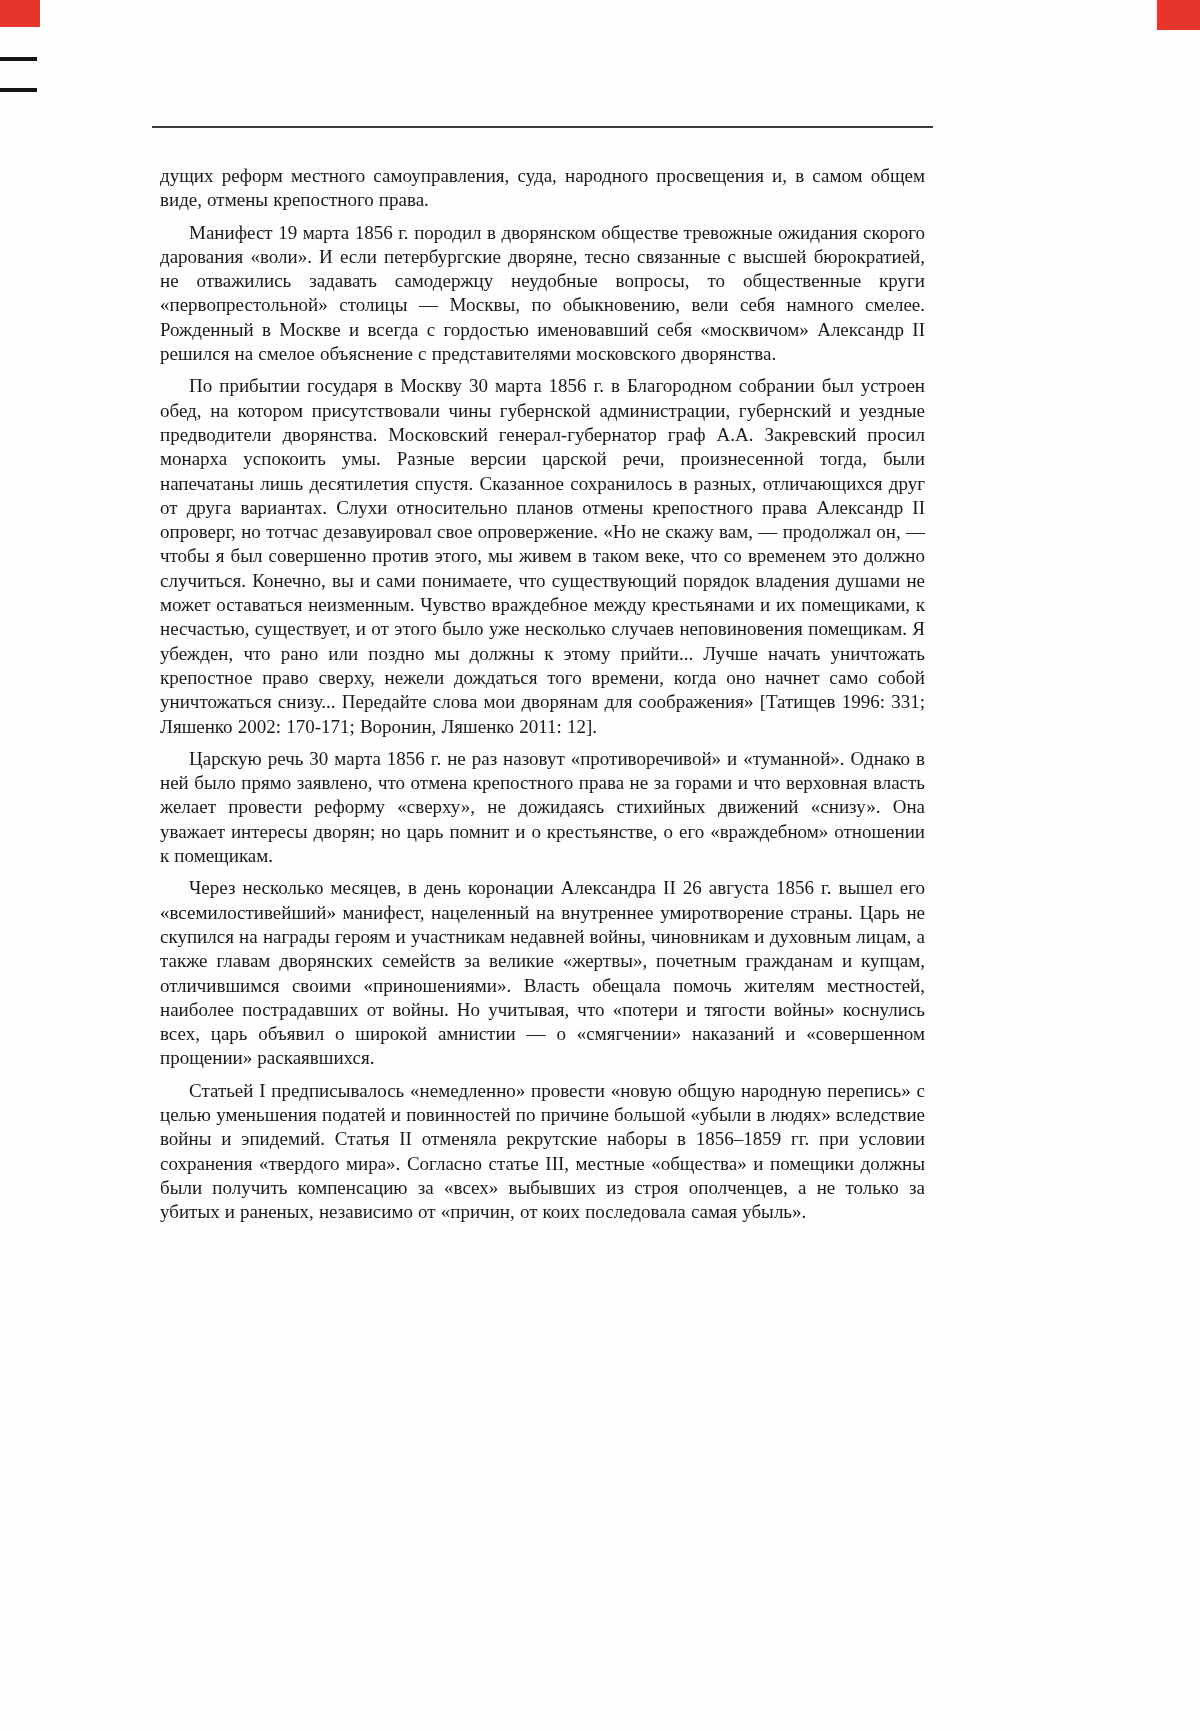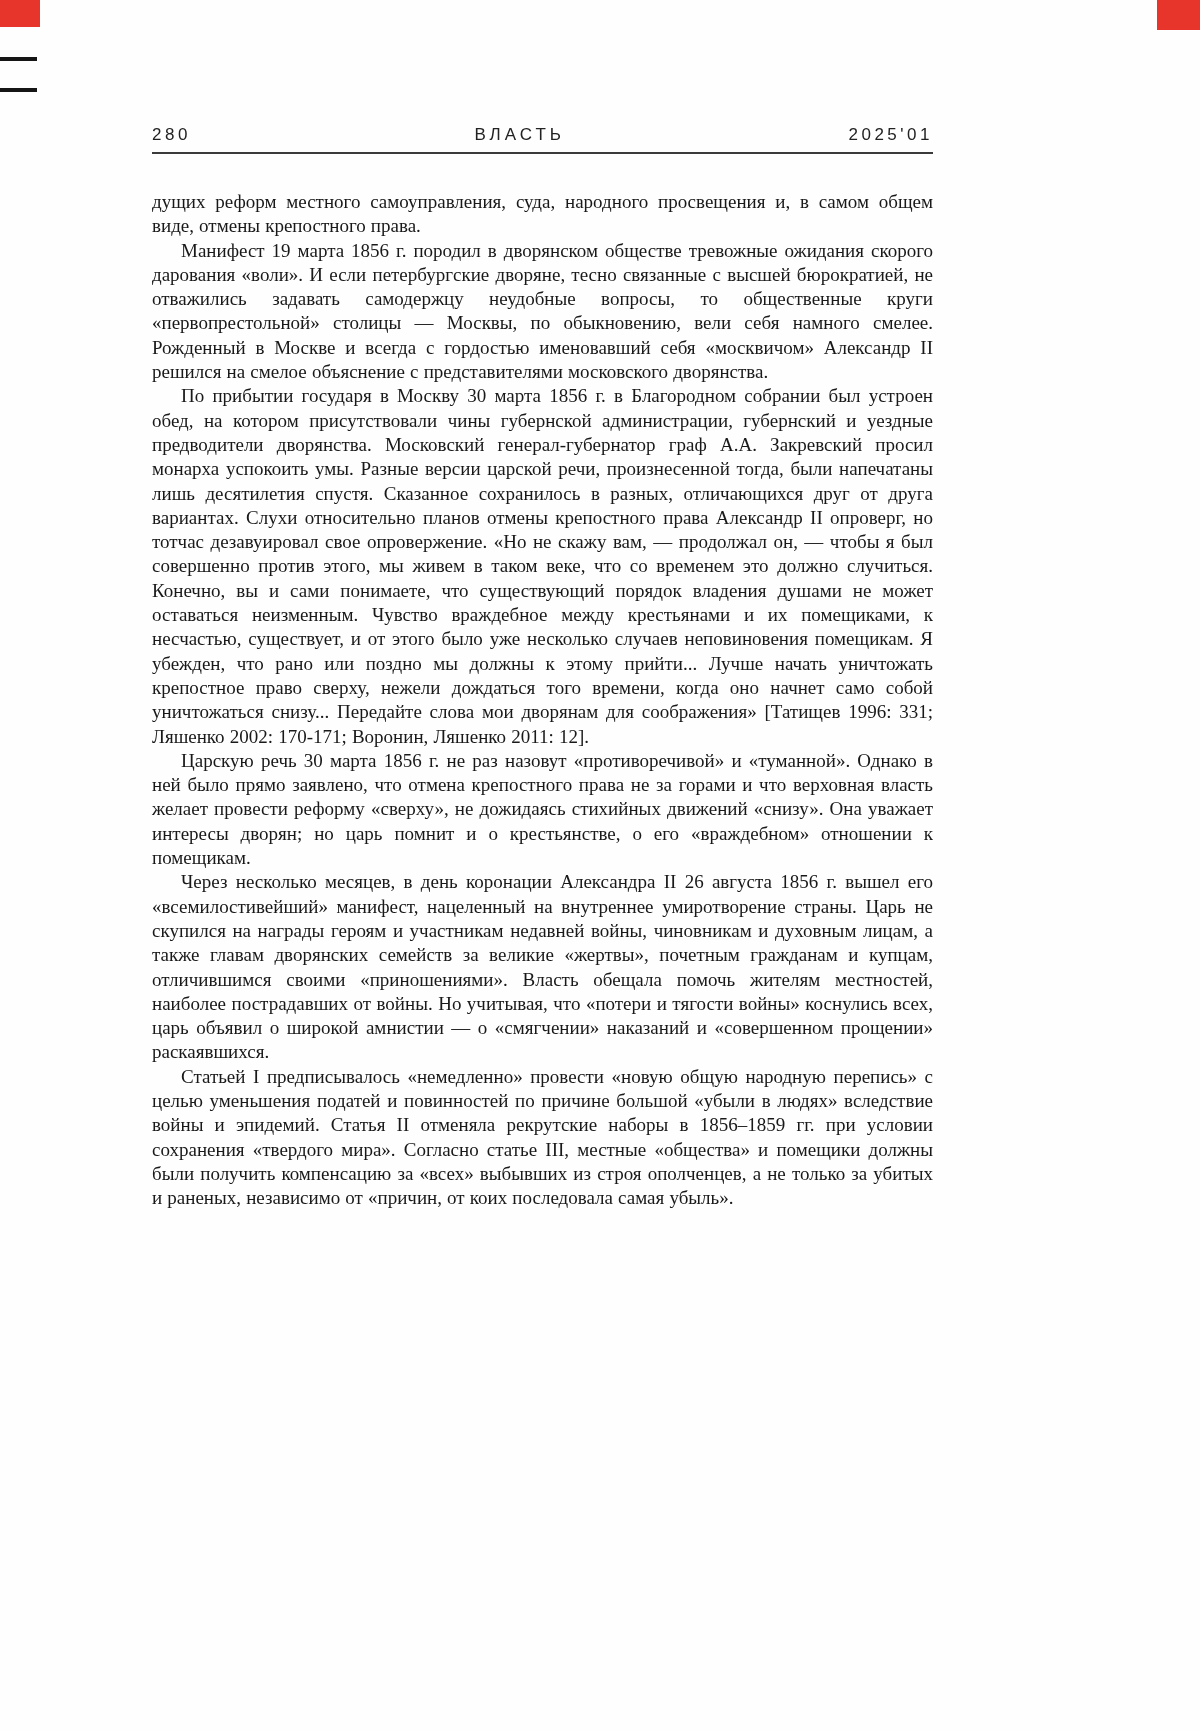--- a/index.html
+++ b/index.html
@@ -59,43 +59,38 @@
     width: 100%;
   }
   .body-text {
     margin-top: 36px;
     font-size: 19px;
     line-height: 24.3px;
     color: #191919;
     text-align: justify;
   }
   .para {
-    margin: 0;
+    margin: 8px;
     text-indent: 29px;
     word-spacing: 0.02em;
   }
   .para.no-indent { text-indent: 0; }
 </style>
 </head>
 <body>
 
 <div class="page">
 
   <div class="crop-mark tl"></div>
   <div class="crop-mark tr"></div>
   <div class="reg-mark rm1"></div>
   <div class="reg-mark rm2"></div>
 
   <div class="content">
 
-    <header class="running-head">
-      <span class="pn">280</span>
-      <span class="jt">ВЛАСТЬ</span>
-      <span class="iss">2025'01</span>
-    </header>
 
     <hr class="header-rule">
 
     <main class="body-text">
       <p class="para no-indent">дущих реформ местного самоуправления, суда, народного просвещения и, в самом общем виде, отмены крепостного права.</p>
       <p class="para">Манифест 19 марта 1856 г. породил в дворянском обществе тревожные ожидания скорого дарования «воли». И если петербургские дворяне, тесно связанные с высшей бюрократией, не отважились задавать самодержцу неудобные вопросы, то общественные круги «первопрестольной» столицы — Москвы, по обыкновению, вели себя намного смелее. Рожденный в Москве и всегда с гордостью именовавший себя «москвичом» Александр II решился на смелое объяснение с представителями московского дворянства.</p>
       <p class="para">По прибытии государя в Москву 30 марта 1856 г. в Благородном собрании был устроен обед, на котором присутствовали чины губернской администрации, губернский и уездные предводители дворянства. Московский генерал-губернатор граф А.А. Закревский просил монарха успокоить умы. Разные версии царской речи, произнесенной тогда, были напечатаны лишь десятилетия спустя. Сказанное сохранилось в разных, отличающихся друг от друга вариантах. Слухи относительно планов отмены крепостного права Александр II опроверг, но тотчас дезавуировал свое опровержение. «Но не скажу вам, — продолжал он, — чтобы я был совершенно против этого, мы живем в таком веке, что со временем это должно случиться. Конечно, вы и сами понимаете, что существующий порядок владения душами не может оставаться неизменным. Чувство враждебное между крестьянами и их помещиками, к несчастью, существует, и от этого было уже несколько случаев неповиновения помещикам. Я убежден, что рано или поздно мы должны к этому прийти... Лучше начать уничтожать крепостное право сверху, нежели дождаться того времени, когда оно начнет само собой уничтожаться снизу... Передайте слова мои дворянам для соображения» [Татищев 1996: 331; Ляшенко 2002: 170-171; Воронин, Ляшенко 2011: 12].</p>
       <p class="para">Царскую речь 30 марта 1856 г. не раз назовут «противоречивой» и «туманной». Однако в ней было прямо заявлено, что отмена крепостного права не за горами и что верховная власть желает провести реформу «сверху», не дожидаясь стихийных движений «снизу». Она уважает интересы дворян; но царь помнит и о крестьянстве, о его «враждебном» отношении к помещикам.</p>
       <p class="para">Через несколько месяцев, в день коронации Александра II 26 августа 1856 г. вышел его «всемилостивейший» манифест, нацеленный на внутреннее умиротворение страны. Царь не скупился на награды героям и участникам недавней войны, чиновникам и духовным лицам, а также главам дворянских семейств за великие «жертвы», почетным гражданам и купцам, отличившимся своими «приношениями». Власть обещала помочь жителям местностей, наиболее пострадавших от войны. Но учитывая, что «потери и тягости войны» коснулись всех, царь объявил о широкой амнистии — о «смягчении» наказаний и «совершенном прощении» раскаявшихся.</p>
       <p class="para">Статьей I предписывалось «немедленно» провести «новую общую народную перепись» с целью уменьшения податей и повинностей по причине большой «убыли в людях» вследствие войны и эпидемий. Статья II отменяла рекрутские наборы в 1856–1859 гг. при условии сохранения «твердого мира». Согласно статье III, местные «общества» и помещики должны были получить компенсацию за «всех» выбывших из строя ополченцев, а не только за убитых и раненых, независимо от «причин, от коих последовала самая убыль».</p>

